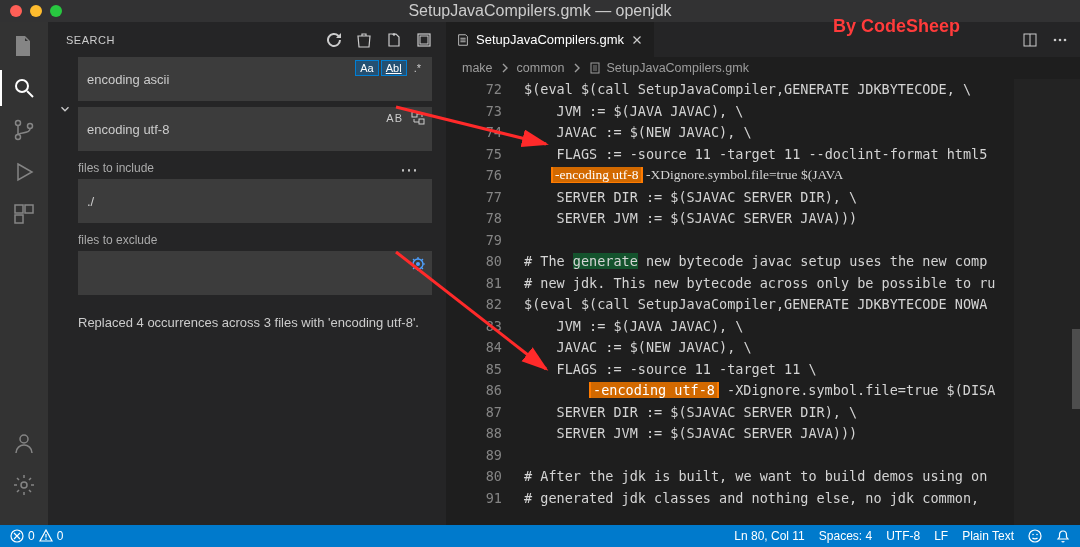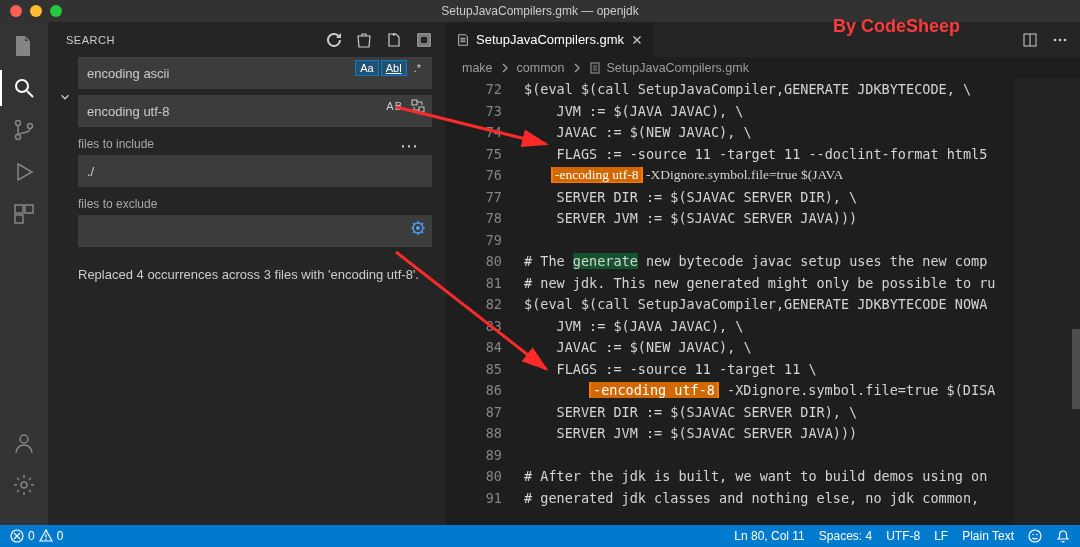--- a/index.html
+++ b/index.html
@@ -9,39 +9,39 @@
       font-size: 13px; color: #ccc;
       background: #1e1e1e; overflow: hidden; position: relative;
     }
     .titlebar {
       height: 22px; background: #323233; display: flex; align-items: center;
       padding: 0 10px; position: relative;
     }
     .traffic-lights { display: flex; gap: 8px; }
     .tl { width: 12px; height: 12px; border-radius: 50%; }
     .tl.red { background: #ff5f57; } .tl.yellow { background: #febc2e; } .tl.green { background: #28c840; }
-    .title-center { position:absolute; left:50%; transform:translateX(-50%); color:#ccc; font-size:12px; }
+    .title-center { position:absolute; left:50%; transform:translateX(-50%); color:#ccc; font-size:16px; }
     .bycodesheep { position:absolute; right:120px; color:#ff3b3b; font-size:18px; font-weight:600; top:16px; z-index:50;}
     .main { display:flex; height:503px; }
     .activitybar { width:48px; background:#333; display:flex; flex-direction:column; align-items:center; padding-top:12px; gap:18px; }
     .abicon { width:24px; height:24px; fill:#858585; cursor:pointer; }
     .abicon.active { fill:#fff; }
     .abicon-wrap { position:relative; width:48px; display:flex; justify-content:center; }
     .abicon-wrap.active::before { content:''; position:absolute; left:0; top:-6px; bottom:-6px; width:2px; background:#fff; }
     .sidebar { width:398px; background:#252526; display:flex; flex-direction:column; color:#ccc; }
     .sb-header { height:35px; display:flex; align-items:center; padding:0 14px 0 18px; font-size:11px; letter-spacing:0.5px;}
     .sb-title { flex:1; }
     .sb-actions { display:flex; gap:14px; align-items:center; }
     .sb-actions svg { width:16px; height:16px; fill:#ccc; }
     .search-zone { padding: 0 14px 0 10px; display:flex; gap:6px; }
     .toggle-repl { width:14px; color:#ccc; display:flex; align-items:center; justify-content:center; padding-top:10px; }
     .toggle-repl svg { width:14px; height:14px; fill:#ccc; }
     .search-fields { flex:1; display:flex; flex-direction:column; gap:6px; }
     .row { position:relative; }
-    .input { width:100%; background:#3c3c3c; border:1px solid #3c3c3c; height:32px; padding:0 80px 0 8px; color:#ccc; font-size:13px; outline:none; }
+    .input { width:100%; background:#3c3c3c; border:1px solid #3c3c3c; height:44px; padding:0 80px 0 8px; color:#ccc; font-size:13px; outline:none; }
     .opt-chips { position:absolute; right:6px; top:3px; display:flex; gap:2px; align-items:center; }
     .chip { background:#245072; color:#fff; font-size:11px; padding:1px 4px; border:1px solid #007fd4; }
     .chip.plain { background:transparent; border-color:transparent; color:#ccc; }
     .small-icon { width:16px; height:16px; fill:#ccc; }
     .sb-label { font-size:12px; color:#aaa; margin:10px 14px 4px 30px; }
     .include-row, .exclude-row { margin:0 14px 0 30px; position:relative; }
     .dots { position:absolute; right:14px; top:-20px; color:#ccc; font-size:18px; }
     .status-msg { margin:18px 14px 0 30px; font-size:13px; color:#ccc; line-height:1.5; }
     .editor-region { flex:1; display:flex; flex-direction:column; background:#1e1e1e; position:relative; }
     .tabs { height:35px; display:flex; align-items:stretch; background:#252526; }
@@ -256,21 +256,21 @@
         <div class="code-line" style="top: 88px; font-family: Liberation Serif, serif;">        <span class="hl-enc">-encoding utf-8</span> -XDignore.symbol.file=true $(JAVA</div>
         <div class="gutter-line" style="top: 109.5px;">77</div>
         <div class="code-line" style="top: 109.5px;">    SERVER_DIR := $(SJAVAC_SERVER_DIR), \</div>
         <div class="gutter-line" style="top: 131px;">78</div>
         <div class="code-line" style="top: 131px;">    SERVER_JVM := $(SJAVAC_SERVER_JAVA)))</div>
         <div class="gutter-line" style="top: 152.5px;">79</div>
         <div class="code-line" style="top: 152.5px;"></div>
         <div class="gutter-line" style="top: 174px;">80</div>
         <div class="code-line" style="top: 174px;"># The <span class="highlight-word">generate</span> new bytecode javac setup uses the new comp</div>
         <div class="gutter-line" style="top: 195.5px;">81</div>
-        <div class="code-line" style="top: 195.5px;"># new jdk. This new generated might only be possible to ru</div>
+        <div class="code-line" style="top: 195.5px;"># new jdk. This new bytecode across only be possible to ru</div>
         <div class="gutter-line" style="top: 217px;">82</div>
         <div class="code-line" style="top: 217px;">$(eval $(call SetupJavaCompiler,GENERATE_JDKBYTECODE_NOWA</div>
         <div class="gutter-line" style="top: 238.5px;">83</div>
         <div class="code-line" style="top: 238.5px;">    JVM := $(JAVA_JAVAC), \</div>
         <div class="gutter-line" style="top: 260px;">84</div>
         <div class="code-line" style="top: 260px;">    JAVAC := $(NEW_JAVAC), \</div>
         <div class="gutter-line" style="top: 281.5px;">85</div>
         <div class="code-line" style="top: 281.5px;">    FLAGS := -source 11 -target 11 \</div>
         <div class="gutter-line" style="top: 303px; text-align: right;">86</div>
         <div class="code-line" style="top: 303px;">        <span class="hl-enc">-encoding utf-8</span> -XDignore.symbol.file=true $(DISA</div>

